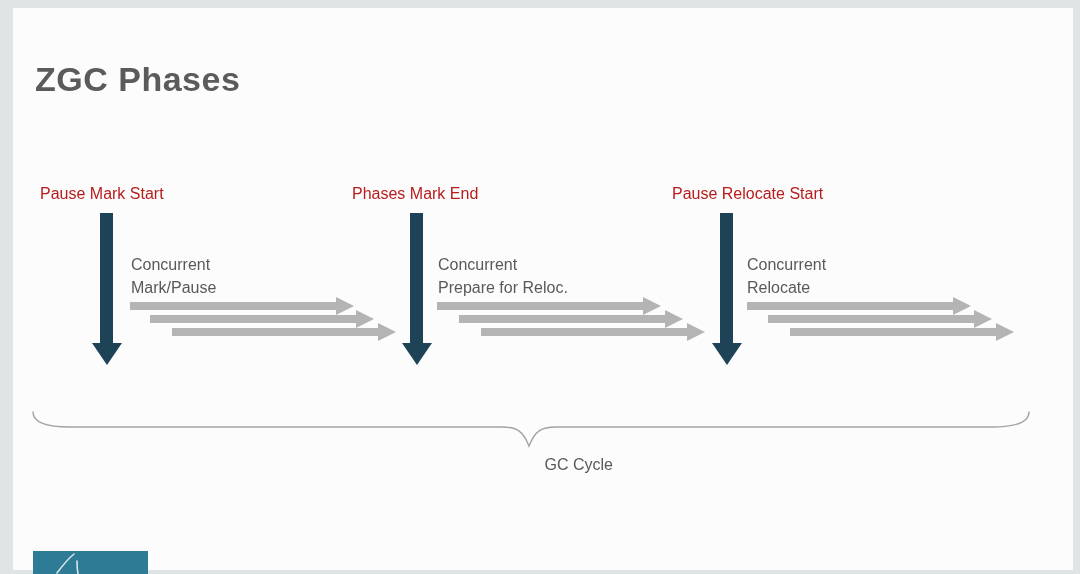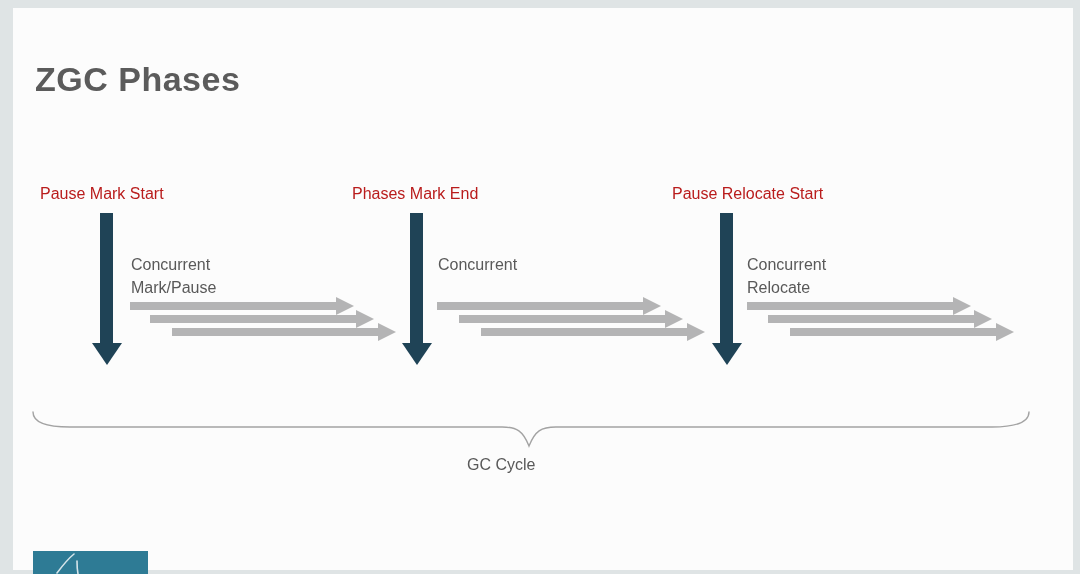--- a/index.html
+++ b/index.html
@@ -32,21 +32,21 @@
   }
   .harrow{position:absolute;width:224px;height:18px;}
   .hshaft{position:absolute;left:0;top:5px;right:16px;height:8px;background:#b4b4b5;}
   .hhead{
     position:absolute;right:0;top:0;width:0;height:0;
     border-top:9px solid transparent;border-bottom:9px solid transparent;
     border-left:18px solid #b4b4b5;
   }
   .brace-svg{position:absolute;left:32px;top:400px;}
   .gc-label{
-    position:absolute;left:467px;top:456px;width:146px;text-align:left;
+    position:absolute;left:467px;top:456px;width:146px;text-align:right;
     font-size:16px;color:#595959;
   }
   .logo-box{
     position:absolute;left:33px;top:551px;width:115px;height:23px;
     background:#2e7b95;z-index:3;
   }
   .logo-box svg{position:absolute;left:22px;top:2px;}
 </style>
 </head>
 <body>
@@ -80,20 +80,21 @@
 </div>
 
 <div>
   <div class="pause-label" style="left:352px">Phases Mark End</div>
   <div class="varrow" style="left:402px">
     <div class="vshaft"></div>
     <div class="vhead"></div>
   </div>
   <div class="conc-label" style="left:438px">
     <div>Concurrent</div>
+    <div>Prepare for Reloc.</div>
   </div>
   <div class="harrow" style="left:437px;top:297px">
       <div class="hshaft"></div>
       <div class="hhead"></div>
     </div>
   <div class="harrow" style="left:459px;top:310px">
       <div class="hshaft"></div>
       <div class="hhead"></div>
     </div>
   <div class="harrow" style="left:481px;top:323px">

